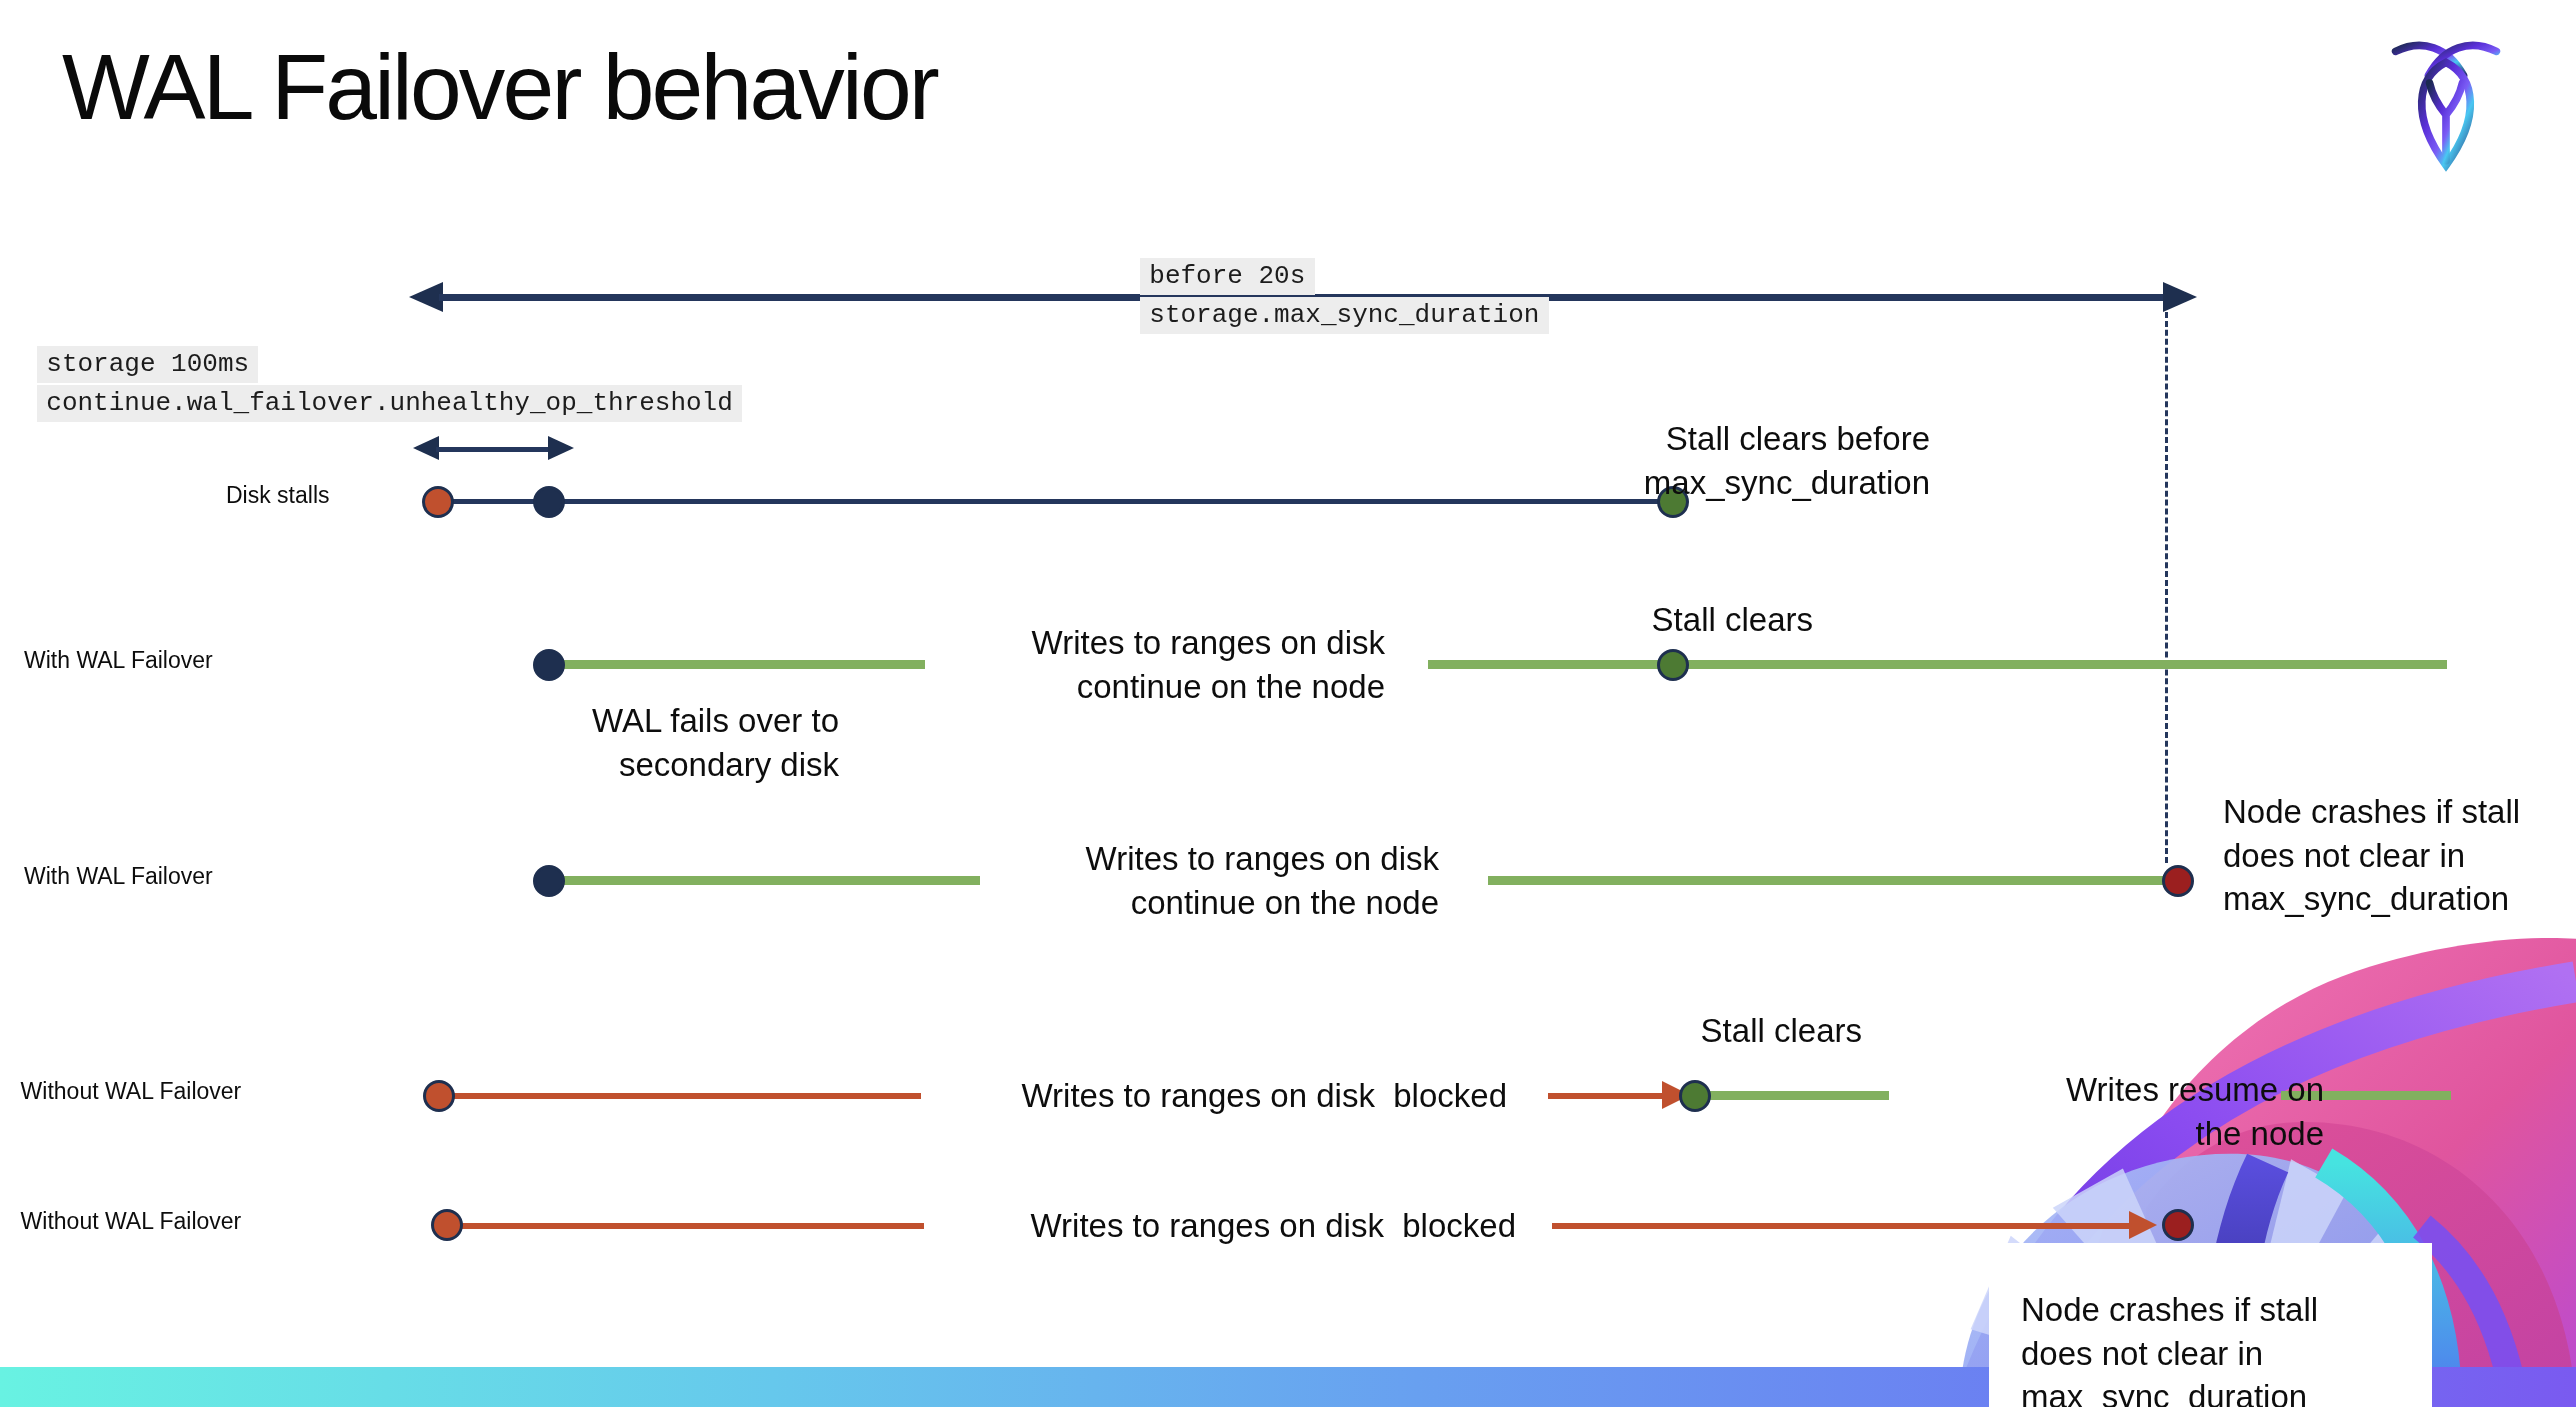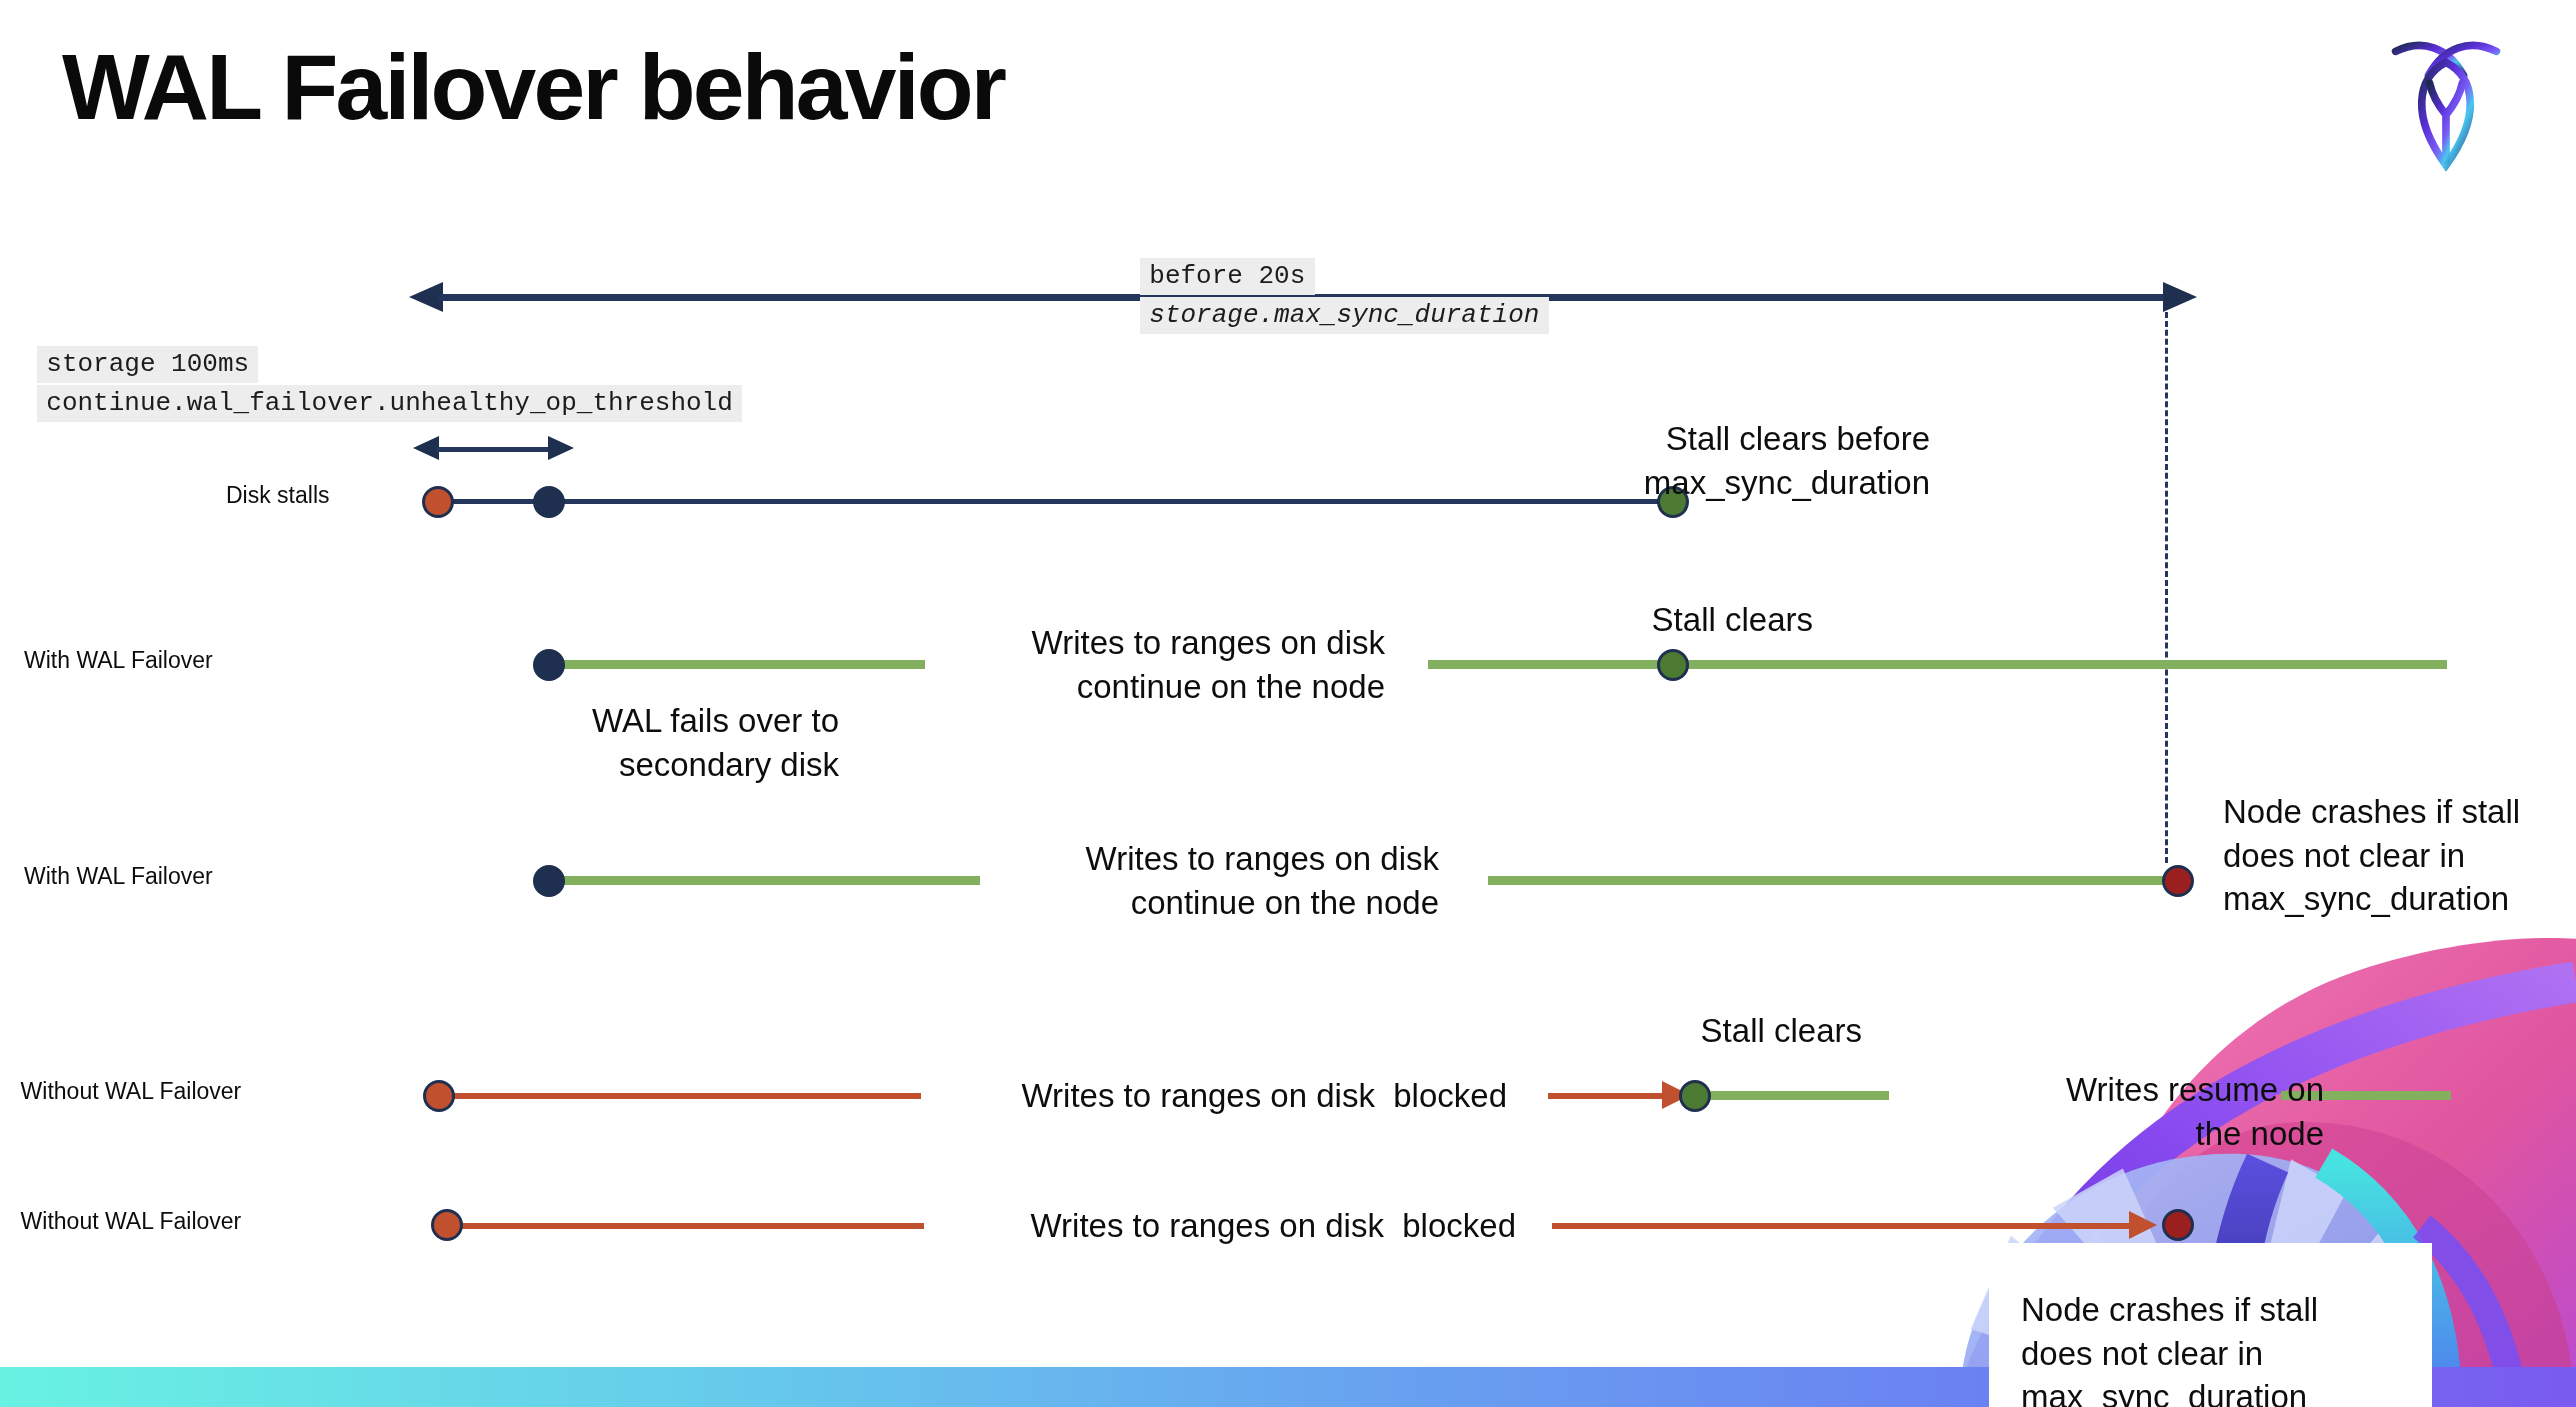--- a/index.html
+++ b/index.html
@@ -3,21 +3,21 @@
 <meta charset="utf-8">
 <style>
   html,body{margin:0;padding:0;background:#ffffff;}
   #root{
     position:relative;width:2576px;height:1408px;overflow:hidden;background:#ffffff;
     font-family:"Liberation Sans",sans-serif;color:#101010;
   }
   .abs{position:absolute;}
   
   .title{
-    left:62px;top:34px;font-size:93px;font-weight:700;letter-spacing:-2.8px;color:#0a0a0a;
+    left:62px;top:34px;font-size:93px;font-weight:400;letter-spacing:-2.8px;color:#0a0a0a;
   }
   
   .mono{
     font-family:"Liberation Mono","DejaVu Sans Mono",monospace;
     font-size:26px;color:#1c1c1c;background:#ededed;padding:3.7px 9.3px;line-height:1.15;
     white-space:nowrap;z-index:3;
   }
   
   .note{
     font-size:33px;line-height:1.32;color:#0d0d0d;white-space:pre-wrap;z-index:3;
@@ -125,21 +125,21 @@
     <path d="M560,524 C560,390 505,306 430,262" stroke="url(#gCyan)" stroke-width="36" fill="none"></path>
     <path d="M636,524 C620,430 585,370 535,330" stroke="#7a4ff0" stroke-width="30" fill="none" opacity="0.9"></path>
   </svg>
 
   <div class="abs footer-bar"></div>
 
   <div class="abs ah big-left" style="left:409px;top:282px;"></div>
   <div class="abs hline navy-l" style="left:439px;top:294px;width:1729px;height:6.5px;"></div>
   <div class="abs ah big-right" style="left:2163px;top:282px;"></div>
   <div class="abs mono" style="left:1140px;top:258px;">before 20s</div>
-  <div class="abs mono" style="left:1140px;top:297px;font-style:italic;">storage.max_sync_duration</div>
+  <div class="abs mono" style="left:1140px;top:297px;">storage.max_sync_duration</div>
 
   <div class="abs dashed-v" style="left:2165px;top:312px;height:551px;"></div>
 
   <div class="abs mono" style="left:37px;top:346px;">storage 100ms</div>
   <div class="abs mono" style="left:37px;top:385px;">continue.wal_failover.unhealthy_op_threshold</div>
   <div class="abs ah small-left" style="left:413px;top:436px;"></div>
   <div class="abs hline navy-l" style="left:436px;top:447px;width:116px;height:4.7px;"></div>
   <div class="abs ah small-right" style="left:548px;top:436px;"></div>
 
   <div class="abs row-label" style="left:226px;top:482px;">Disk stalls</div>

